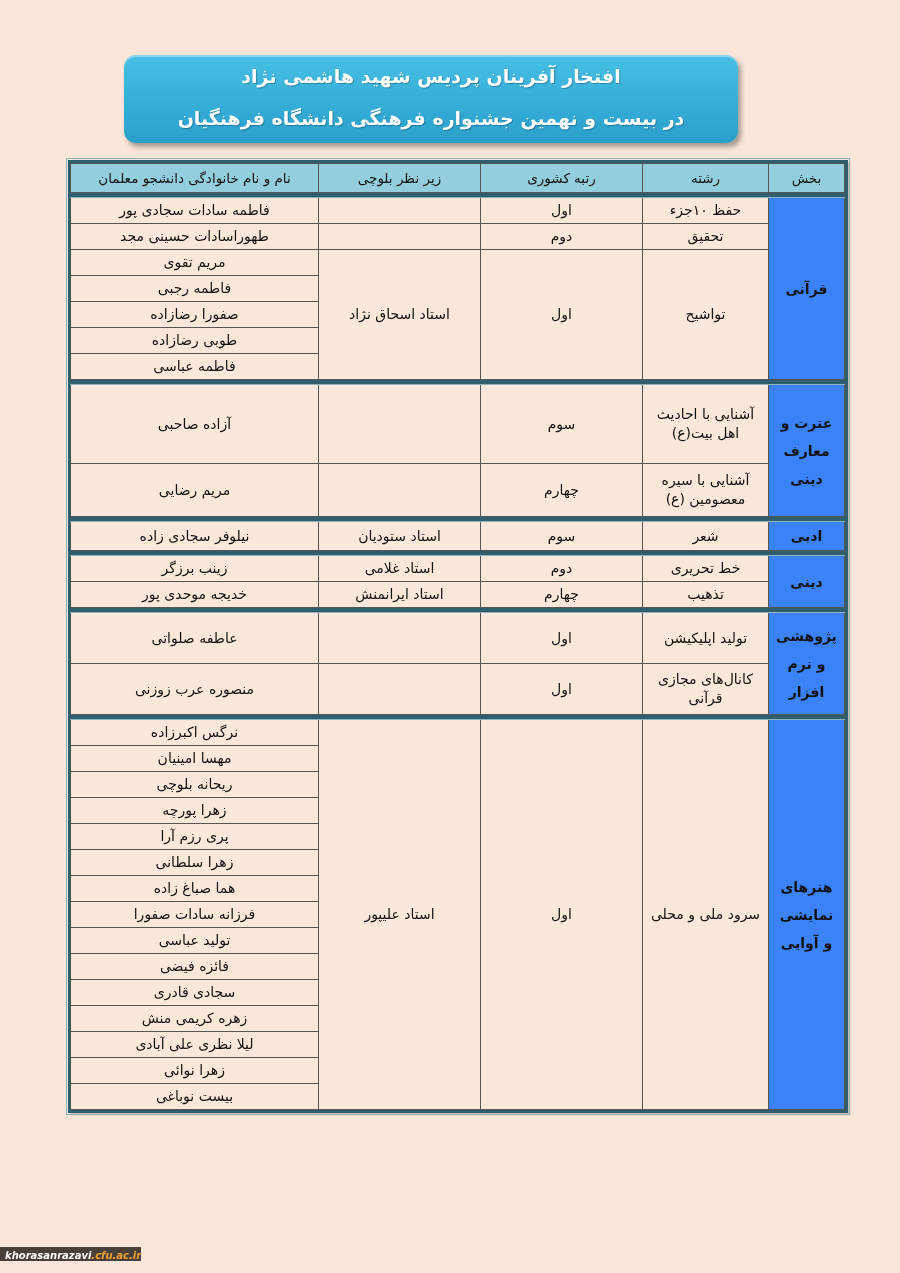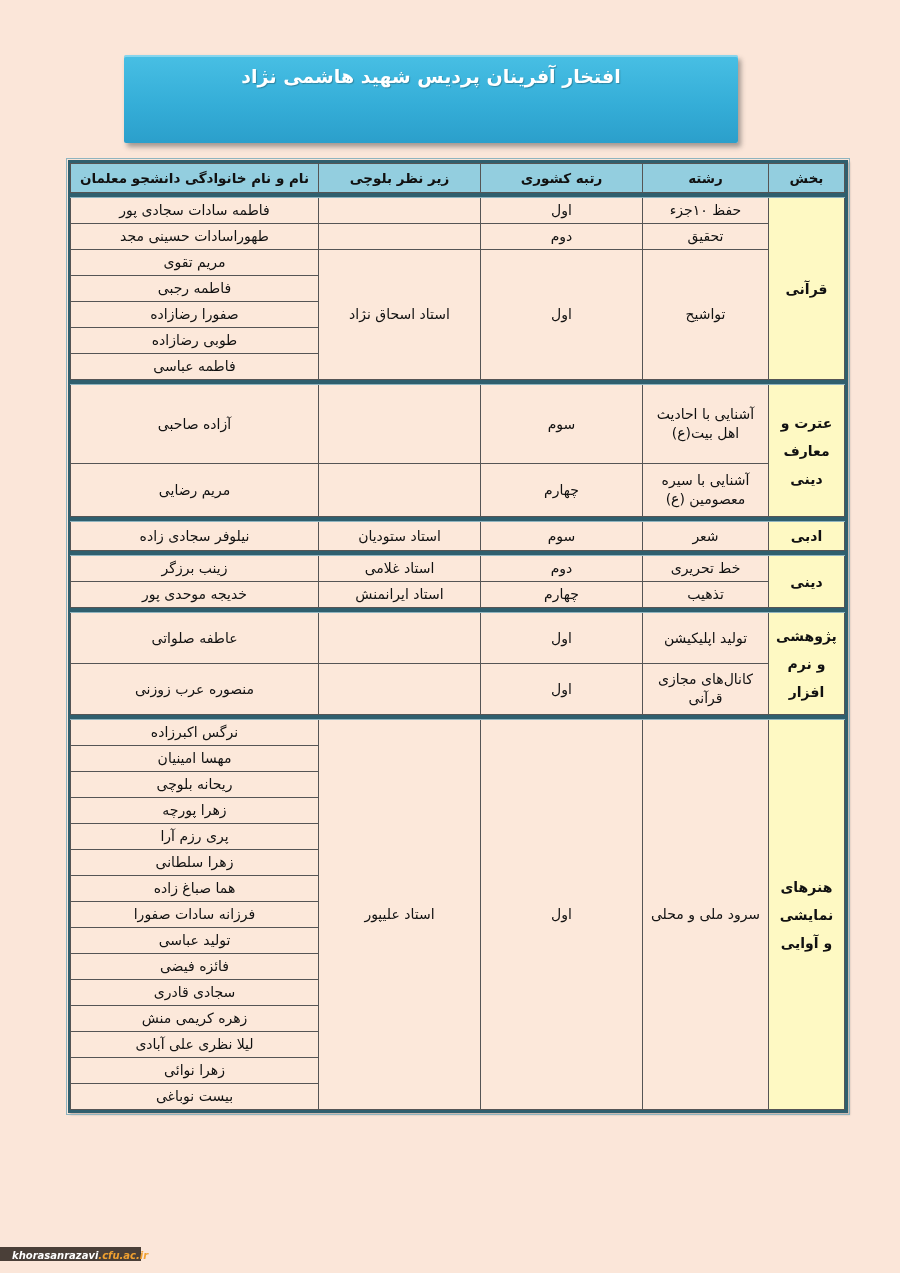--- a/index.html
+++ b/index.html
@@ -15,21 +15,21 @@
       font-family: "DejaVu Sans", sans-serif;
     }
     .banner {
       position: absolute;
       left: 124px;
       top: 55px;
       width: 614px;
       height: 88px;
       background: linear-gradient(to bottom, #48bfe4 0%, #35aed8 55%, #2b9fcb 100%);
       box-shadow: 3px 4px 5px rgba(60, 60, 60, 0.45), inset 0 2px 0 rgba(255,255,255,0.35);
-      border-radius: 2px;
+      border-radius: 12px;
       direction: rtl;
       text-align: center;
       color: #ffffff;
       font-weight: bold;
     }
     .banner .line1 {
       position: absolute;
       left: 0; right: 0;
       top: 10px;
       font-size: 19px;
@@ -71,30 +71,30 @@
       border: 1px solid #555;
       text-align: center;
       vertical-align: middle;
       padding: 0 4px;
       font-size: 14px;
       color: #111;
       line-height: 1.35;
     }
     th {
       background: #93cedf;
-      font-weight: bold;
+      font-weight: normal;
       height: 28px;
       font-size: 13.5px;
     }
     td {
       background: #fce8da;
       height: 25px;
     }
     td.section {
-      background: #fef9c3;
+      background: #3b82f6;
       font-weight: bold;
       font-size: 14px;
       line-height: 2.0;
     }
     tr.sep td {
       height: 4px;
       padding: 0;
       background: #2f5f6e;
       border-left: none;
       border-right: none;
@@ -109,32 +109,33 @@
       left: 0;
       top: 1247px;
       height: 14px;
       width: 141px;
       background: #4a3f38;
       color: #ffffff;
       font-size: 10px;
       font-style: italic;
       font-weight: bold;
       line-height: 17px;
-      padding-left: 12px;
+      padding-left: 5px;
       box-sizing: border-box;
       white-space: nowrap;
       font-family: "DejaVu Sans", sans-serif;
     }
     .footer-badge .accent { color: #f0a030; }
   </style>
 </head>
 <body>
 
 <div class="banner">
   <div class="line1">افتخار آفرینان پردیس شهید هاشمی نژاد</div>
+  <div class="line2">در بیست و نهمین جشنواره فرهنگی دانشگاه فرهنگیان</div>
 </div>
 
 <div class="table-wrap">
   <table>
     <colgroup>
       <col class="c-section">
         <col class="c-field">
         <col class="c-rank">
         <col class="c-prof">
         <col class="c-name">

